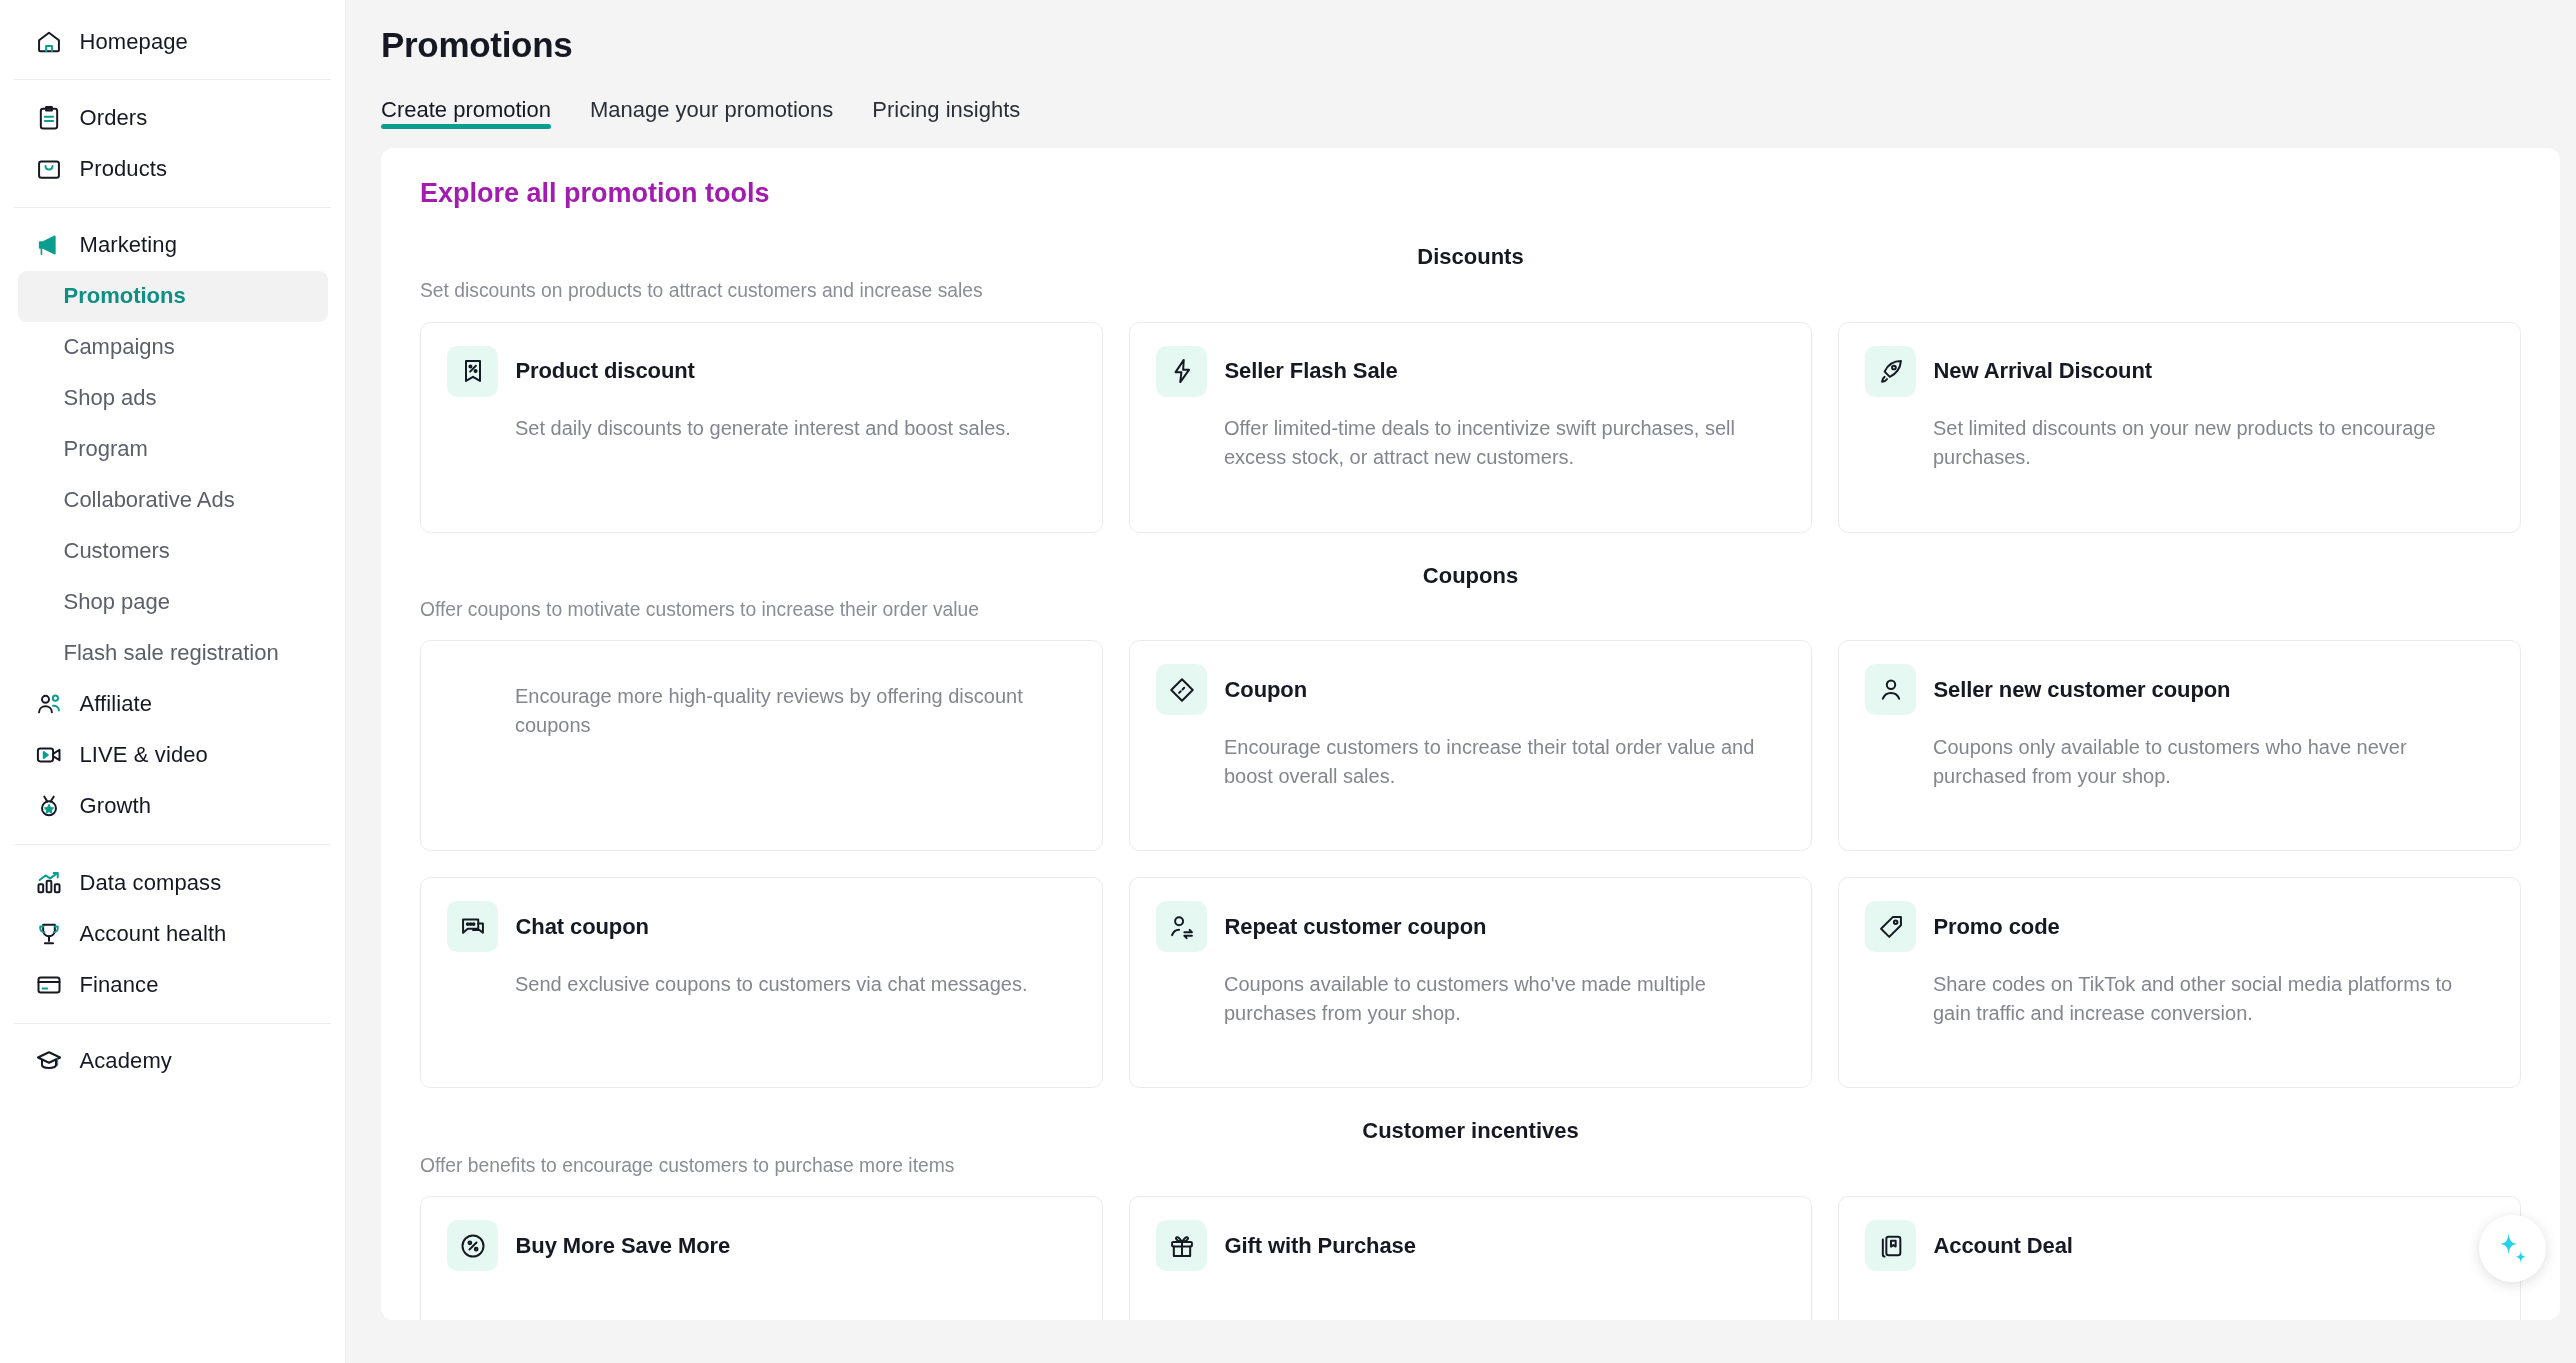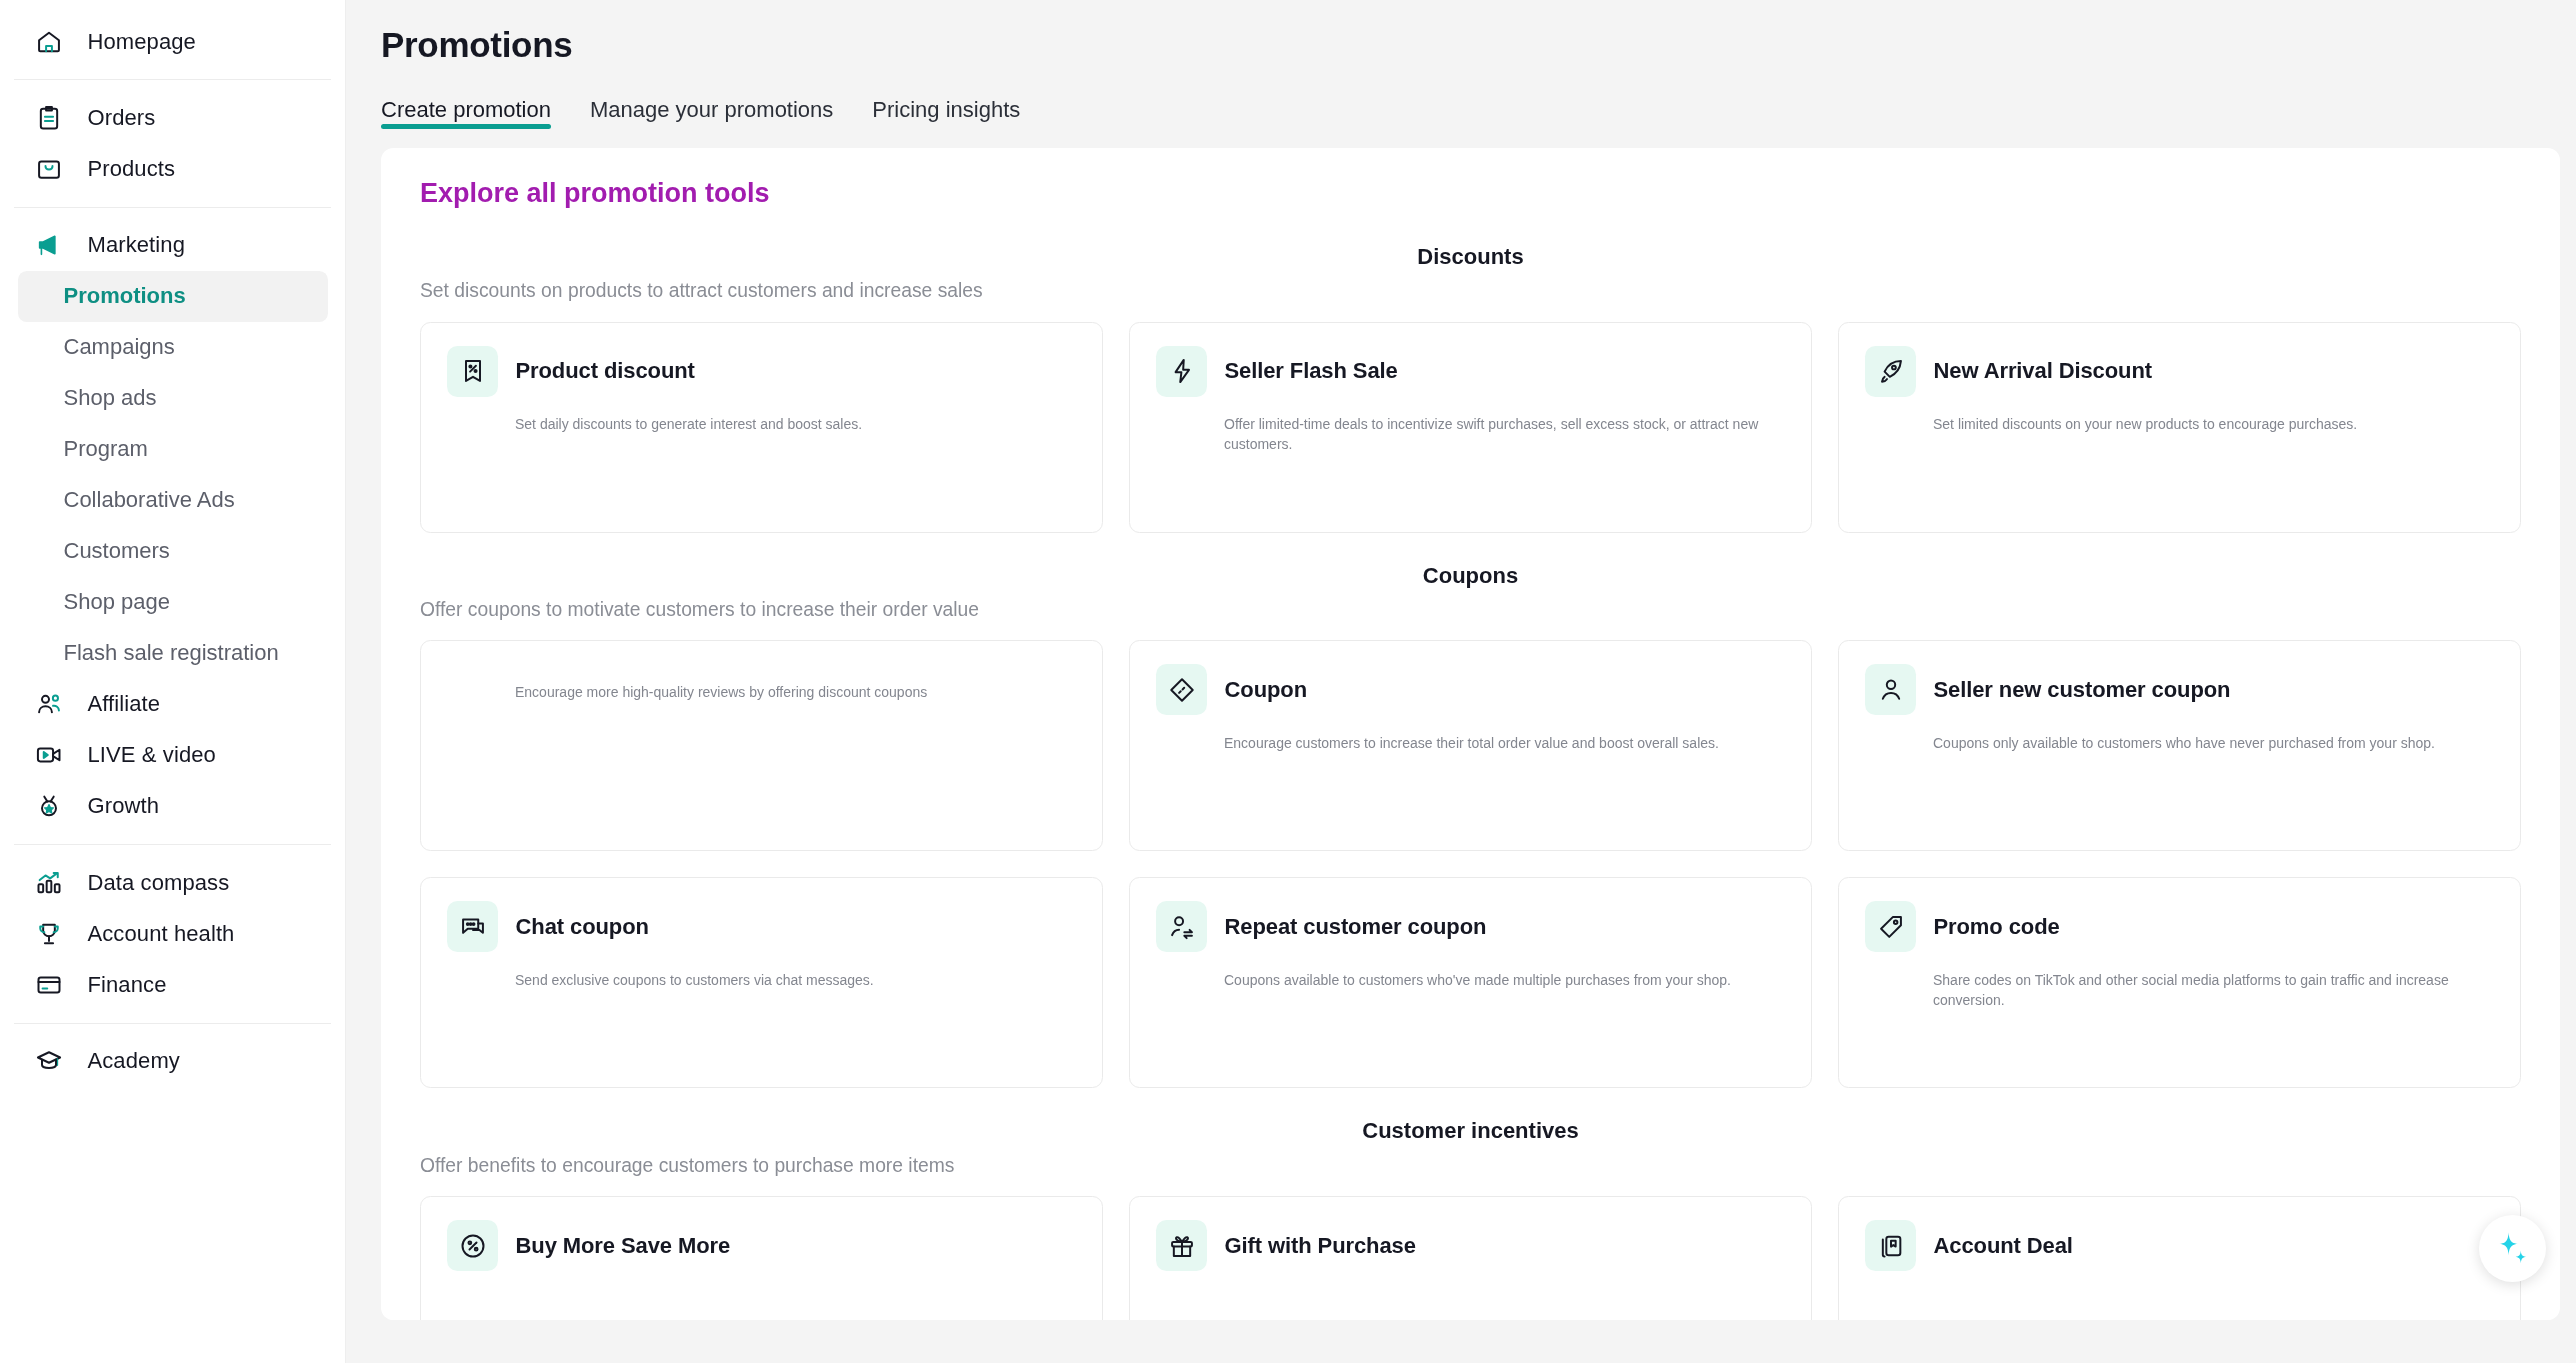--- a/index.html
+++ b/index.html
@@ -12,21 +12,21 @@
 
   
   .sidebar {
     width: 346px; min-width: 346px; height: 1363px;
     background: #ffffff; border-right: 0.9px solid #eeeeee;
     padding: 16px 0 0 0; overflow: hidden;
   }
   .nav-group { padding: 0 17.5px; }
   .nav-divider { height: 0.9px; background: #ececec; margin: 12.3px 14px; }
   .nav-item {
-    display: flex; align-items: center; gap: 24px;
+    display: flex; align-items: center; gap: 16px;
     height: 51px; padding: 0 16px; border-radius: 8.8px;
     cursor: pointer; color: #161823; font-size: 22px;
   }
   .nav-icon { width: 30px; height: 30px; display: flex; align-items: center; justify-content: center; flex: none; }
   .nav-icon svg { width: 28px; height: 28px; display: block; }
   .nav-label { font-size: 22px; line-height: 1; letter-spacing: 0.1px; }
 
   .sub-item {
     display: flex; align-items: center;
     height: 51px; padding: 0 16px 0 46px; border-radius: 8.8px;
@@ -72,21 +72,21 @@
   }
   .card-head { display: flex; align-items: center; gap: 17.5px; }
   .card-icon {
     width: 51px; height: 51px; border-radius: 10.5px; flex: none;
     background: #e6f8f2; display: flex; align-items: center; justify-content: center;
   }
   .card-icon svg { width: 28px; height: 28px; display: block; }
   .card-title { font-size: 22px; font-weight: 700; color: #161823; letter-spacing: -0.1px; }
   .badge-new { font-size: 17.5px; font-weight: 700; color: #eca128; margin-left: 10.5px; }
   .card-desc {
-    font-size: 14px; color: #83868f; line-height: 1.45;
+    font-size: 20px; color: #83868f; line-height: 1.45;
     margin-top: 17.5px; padding-left: 68px;
   }
 
   .section-block { margin-bottom: 30px; }
   .row-gap { margin-top: 26px; }
 
   
   .fab {
     position: absolute; right: 30px; bottom: 81px;
     width: 67px; height: 67px; border-radius: 50%;

